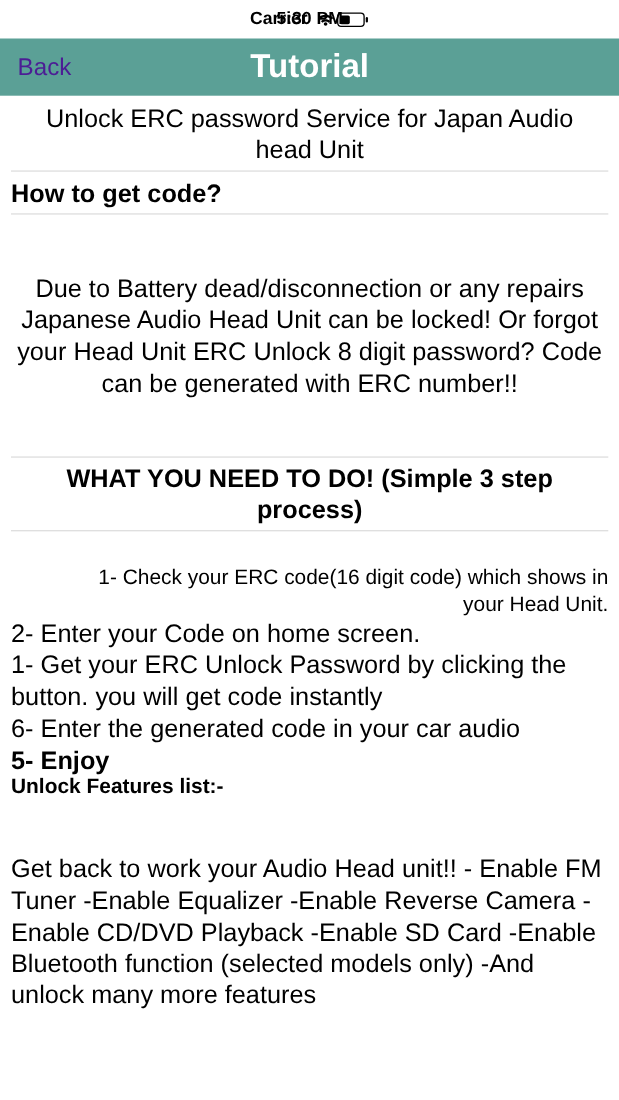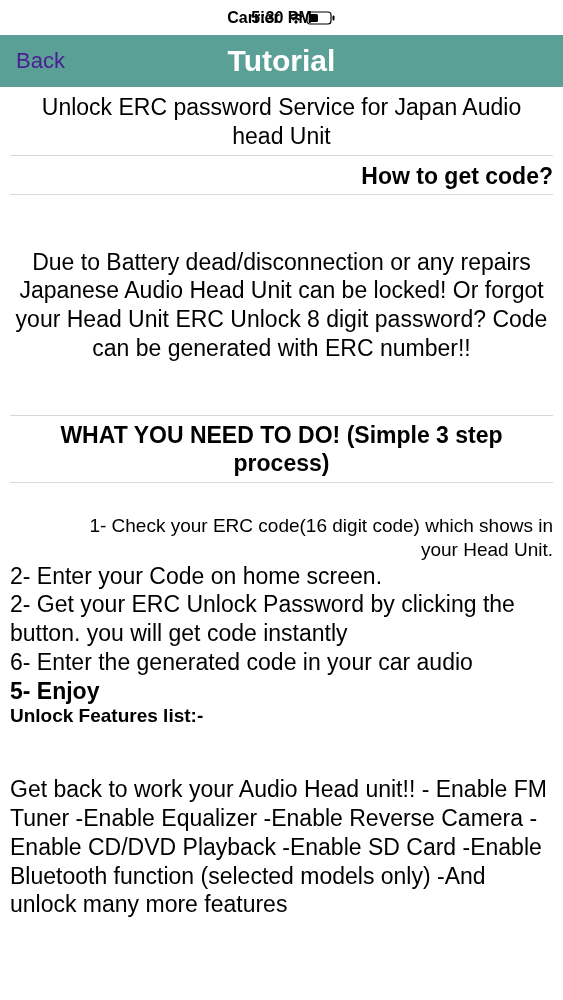--- a/index.html
+++ b/index.html
@@ -7,21 +7,21 @@
     .status-bar { height: 35px; display: flex; align-items: center; justify-content: center; padding: 0 16px; background: #fff; font-size: 16px; font-weight: 600; }
     .status-left { display: flex; align-items: center; gap: 6px; }
     .status-center { position: absolute; left: 50%; transform: translateX(-50%); }
     .status-right { display: flex; align-items: center; }
     .nav-bar { height: 52px; background: #5ba096; display: flex; align-items: center; position: relative; padding: 0 16px; }
     .back-btn { color: #4c1d95; font-size: 22px; font-weight: 400; }
     .nav-title { position: absolute; left: 50%; transform: translateX(-50%); color: #fff; font-size: 30px; font-weight: 700; }
     .content { padding: 6px 10px 0 10px; }
     .title-main { font-size: 23px; text-align: center; line-height: 1.25; padding: 0 12px; }
     .hr { border: none; border-top: 1px solid #d8d8d8; margin: 4px 0 5px 0; }
-    .subtitle { font-size: 23px; font-weight: 700; text-align: right; padding: 2px 0 0 0; }
+    .subtitle { font-size: 23px; font-weight: 700; text-align: left; padding: 2px 0 0 0; }
     .spacer-lg { height: 48px; }
     .spacer-md { height: 26px; }
     .para { font-size: 23px; text-align: center; line-height: 1.25; padding: 0 2px; }
     .section-title { font-size: 23px; text-align: center; line-height: 1.25; font-weight: bold; }
     .step1 { font-size: 19px; text-align: right; line-height: 1.25; padding-left: 60px; }
     .steps { font-size: 23px; text-align: left; line-height: 1.25; }
     .bold { font-weight: 700; }
     .features-title { font-size: 19px; font-weight: 700; text-align: left; }
     .features-body { font-size: 23px; text-align: left; line-height: 1.25; }
     svg { display: block; }
@@ -62,19 +62,19 @@
   <hr class="hr">
   <div class="spacer-lg"></div>
   <div class="para">Due to Battery dead/disconnection or any repairs Japanese Audio Head Unit can be locked! Or forgot your Head Unit ERC Unlock 8 digit password?  Code can be generated with ERC number!!</div>
   <div class="spacer-lg"></div>
   <hr class="hr">
   <div class="section-title">WHAT YOU NEED TO DO! (Simple 3 step process)</div>
   <hr class="hr">
   <div class="spacer-md"></div>
   <div class="step1">1-   Check your ERC code(16 digit code) which shows in your Head Unit.</div>
   <div class="steps">2-   Enter your Code on home screen.</div>
-  <div class="steps">2-   Get your ERC Unlock Password by clicking the button. you will get code instantly</div>
+  <div class="steps">1-   Get your ERC Unlock Password by clicking the button. you will get code instantly</div>
   <div class="steps">6-   Enter the generated code in your car audio</div>
   <div class="steps bold">5-   Enjoy</div>
   <div class="features-title">Unlock Features list:-</div>
   <div class="spacer-lg"></div>
   <div class="features-body">Get back to work your Audio Head unit!!  - Enable FM Tuner    -Enable Equalizer   -Enable Reverse Camera    -Enable CD/DVD Playback   -Enable SD Card   -Enable Bluetooth function (selected models only)   -And unlock many more features</div>
 </div>
 
 </body></html>

